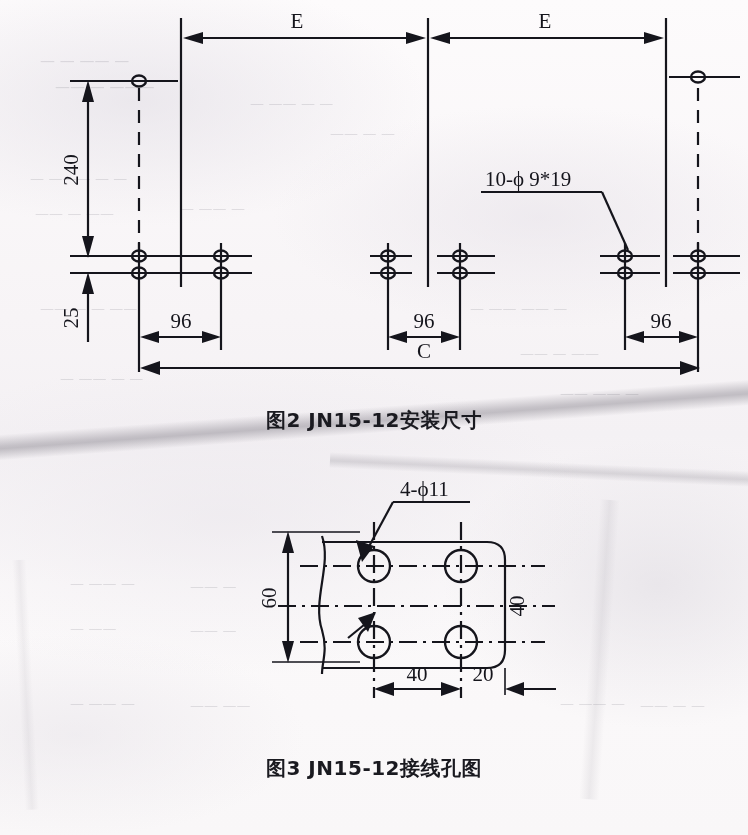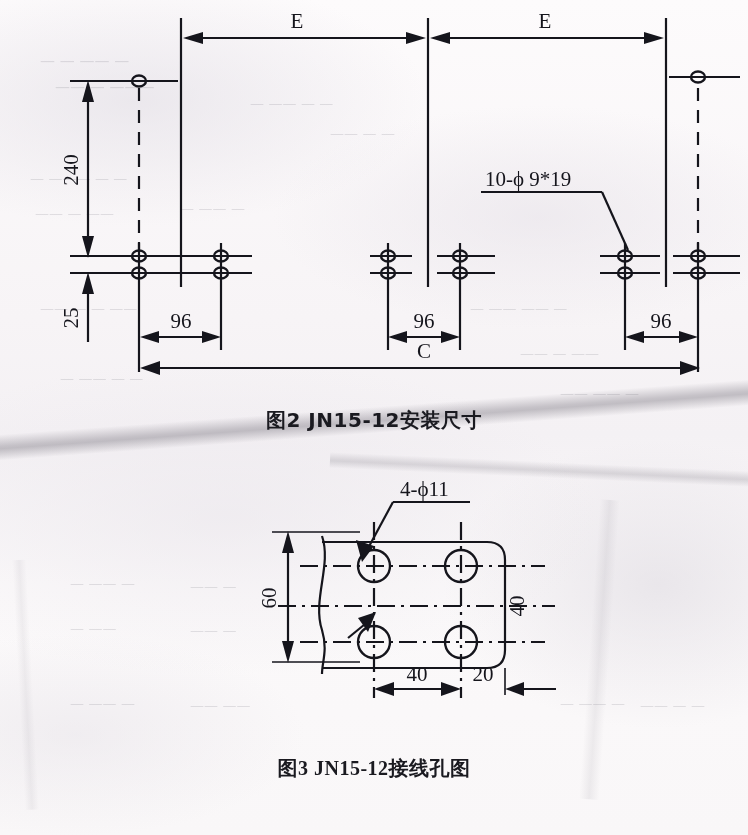--- a/index.html
+++ b/index.html
@@ -260,15 +260,15 @@
       <text class="dimtxt" x="417" y="211" text-anchor="middle">40</text>
     </g>
 
     <g>
       <line class="ln med" x1="510" y1="219" x2="556" y2="219"></line>
       <polygon class="arrowhead" points="505,219 524,212 524,226"></polygon>
       <text class="dimtxt" x="483" y="211" text-anchor="middle">20</text>
     </g>
   </svg>
 
-  <div class="caption" style="left:0; width:748px; top:755px; text-align:center;font-family:Liberation Serif, serif;">图3 JN15-12接线孔图</div>
+  <div class="caption" style="left:0; width:748px; top:755px; text-align:center;">图3 JN15-12接线孔图</div>
 
 </div>
 
 </body></html>

